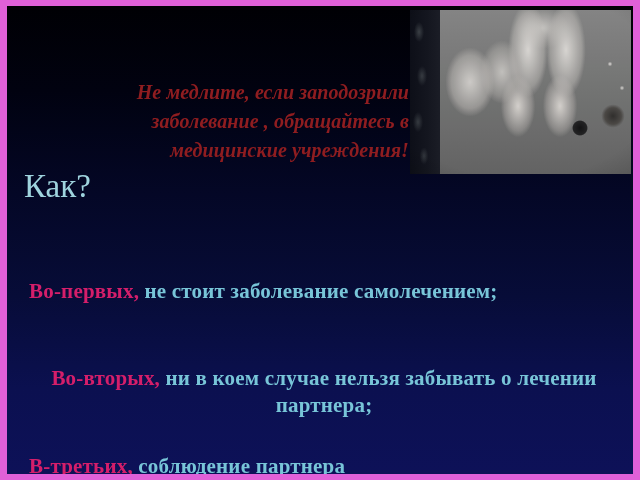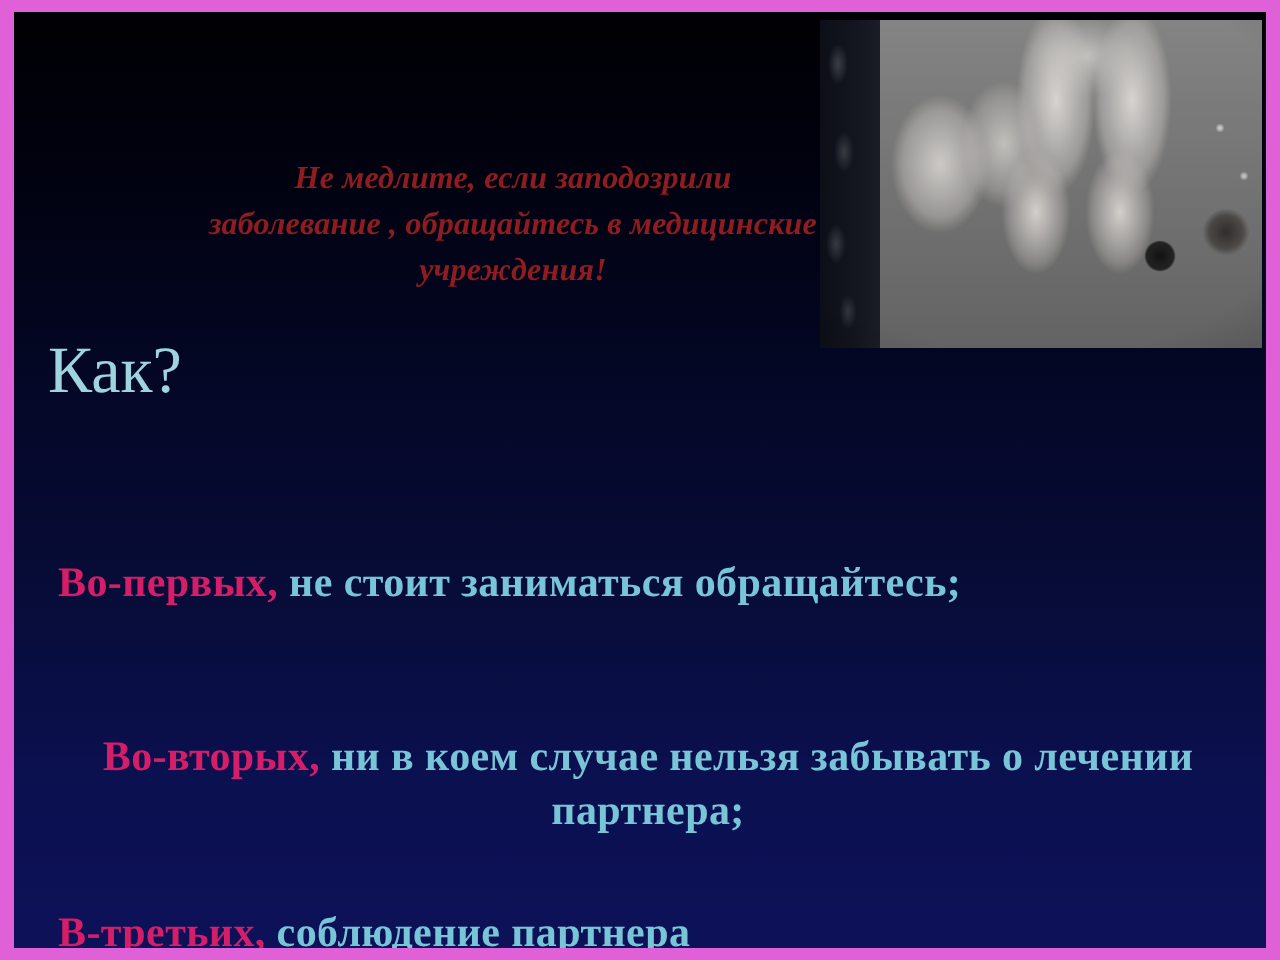--- a/index.html
+++ b/index.html
@@ -68,25 +68,25 @@
   }
   #photo-vignette{
     position:absolute;inset:0;
     background:radial-gradient(ellipse 130% 120% at 50% 45%, rgba(0,0,0,0) 48%, rgba(0,0,0,.45) 100%);
   }
 
   
   #lead{
     position:absolute;
     left:97px;top:72px;width:305px;
-    text-align:center;
+    text-align:right;
     font-family:"Liberation Serif","DejaVu Serif",serif;
     font-style:italic;
     font-weight:700;
-    font-size:16px;
+    font-size:20px;
     line-height:1.45;
     color:#8f1d20;
     letter-spacing:.1px;
   }
 
   
   #title{
     position:absolute;
     left:18px;top:112px;
     font-family:"Liberation Sans",sans-serif;
@@ -141,21 +141,21 @@
       <div id="photo-left-strip"></div>
       <div id="photo-vignette"></div>
     </div>
 
     <div id="lead">Не медлите, если заподозрили заболевание , обращайтесь в медицинские учреждения!</div>
 
 
     <div id="subtitle">Как?</div>
 
     <div class="bullet" id="bullet-1">
-      <span class="lead-word">Во-первых,</span><span> не стоит заниматься обращайтесь;</span>
+      <span class="lead-word">Во-первых,</span><span> не стоит заболевание самолечением;</span>
     </div>
 
     <div class="bullet" id="bullet-2">
       <span class="lead-word">Во-вторых,</span><span> ни в коем случае нельзя забывать о лечении партнера;</span>
     </div>
 
     <div class="bullet" id="bullet-3">
       <span class="lead-word">В-третьих,</span><span> соблюдение партнера</span>
     </div>
 

